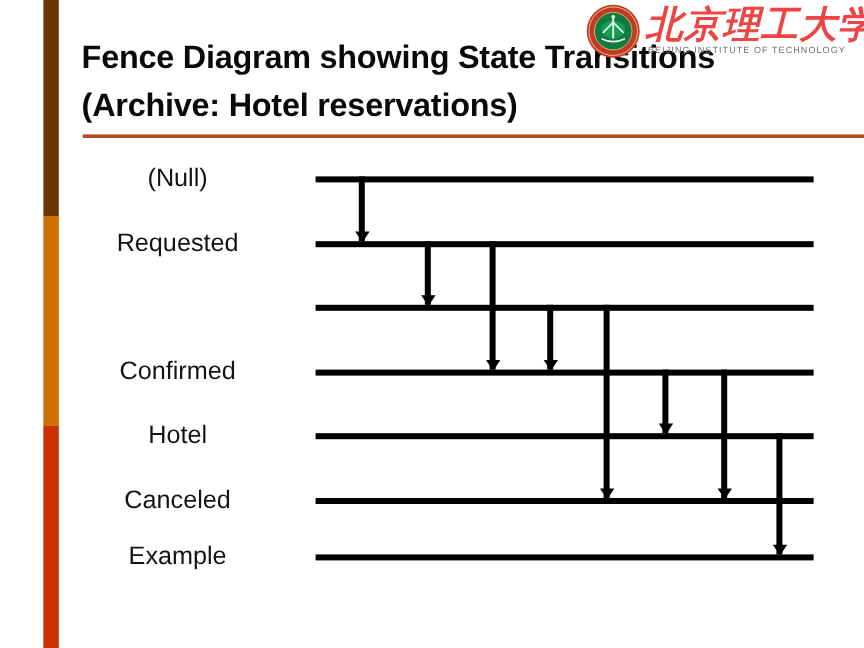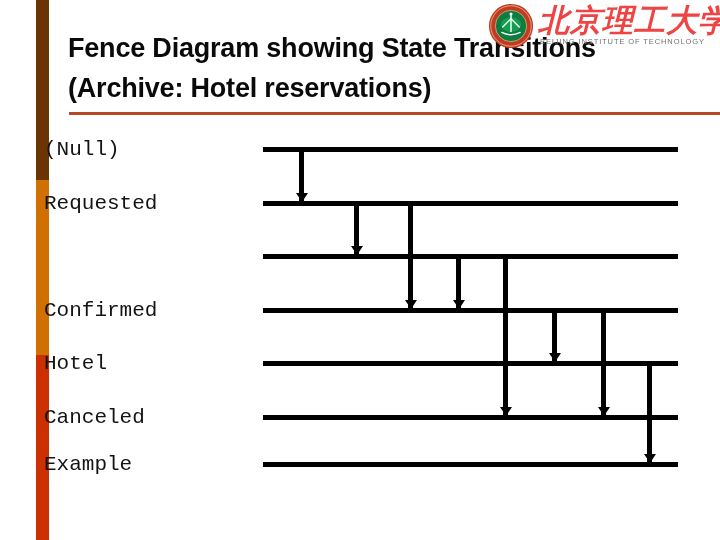--- a/index.html
+++ b/index.html
@@ -100,22 +100,22 @@
     position: absolute;
     left: 0;
     top: 0;
     width: 720px;
     height: 540px;
   }
   .label-holder {
     position: absolute;
     left: 8px;
     width: 208px;
-    text-align: left;
-    font-family: Liberation Mono, monospace;
+    text-align: center;
+    font-family: Liberation Sans, sans-serif;
     font-size: 21px;
     color: #131313;
     white-space: nowrap;
     transform: translateY(-50%);
   }
   .rail {
     position: absolute;
     left: 227px;
     width: 415px;
     height: 5px;

